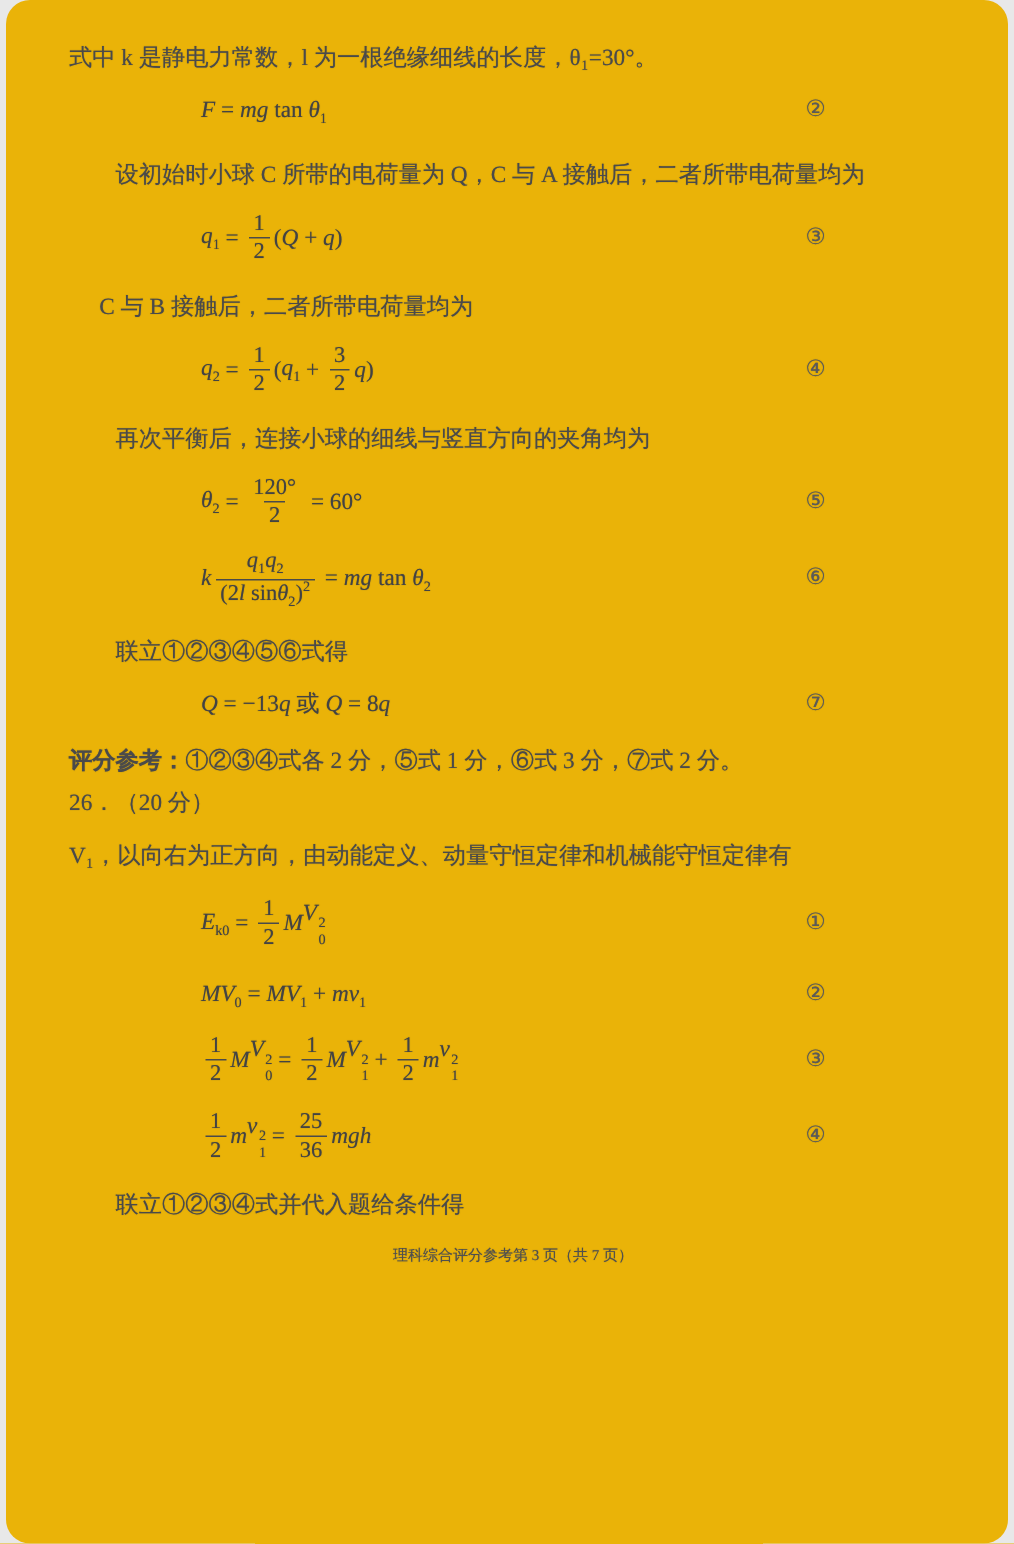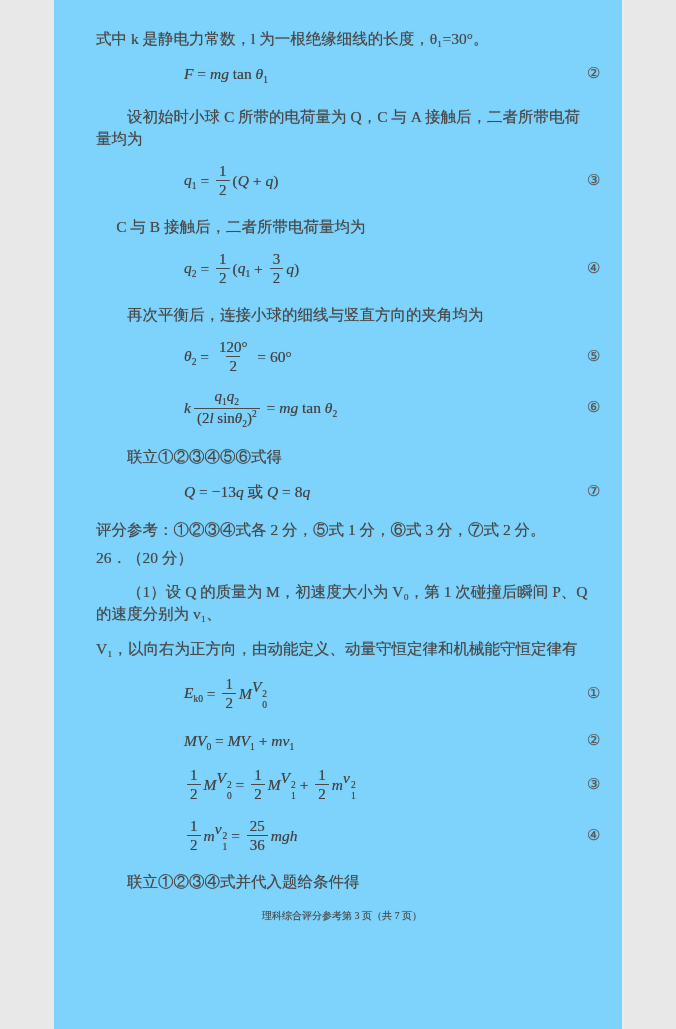--- a/index.html
+++ b/index.html
@@ -1,36 +1,37 @@
 <!DOCTYPE html>
 <html><head>
 <meta charset="utf-8">
 <style>
   html,body{margin:0;padding:0;}
   body{background:#e8e8e8;}
   .page{
     position:relative;
-    width:568px;height:1029px;
+    width:668px;height:1029px;
     margin:0 auto;
-    background:#7dd3fc;
+    background:#eab308;
     box-sizing:border-box;
     padding:28px 34px 0 42px;
     font-family:"Liberation Serif","DejaVu Serif",serif;
     font-size:15.5px;
     line-height:1.42;
     color:#4a4a4a;
     text-shadow:0 0 0.7px rgba(74,74,74,0.65);
     overflow:hidden;
+    border-radius:16px;
   }
   .para{margin:17px 0 0 0;}
   .para.first{margin-top:0;}
   .para.indent{text-indent:2em;}
   .para.indent-sm{text-indent:1.3em;}
   .para.tight{margin-top:12px;}
-  .bold-lead{font-weight:normal;}
+  .bold-lead{font-weight:bold;}
   
   .eqrow{
     position:relative;
     margin-top:12px;
     padding-left:88px;
     min-height:24px;
     display:flex;
     align-items:center;
   }
   .eqrow.roomy{margin-top:15px;}
@@ -168,21 +169,20 @@
         <span class="tr"> = 8</span>
         <span class="tv">q</span>
       </span>
     <span class="eqnum">⑦</span>
   </div>
 
   <p class="para" style="margin-top:15px"><span class="bold-lead">评分参考：</span><span>①②③④式各 2 分，⑤式 1 分，⑥式 3 分，⑦式 2 分。</span></p>
 
   <p class="para" style="margin-top:6px">26．（20 分）</p>
 
-  <p class="para tight indent">（1）设 Q 的质量为 M，初速度大小为 V₀，第 1 次碰撞后瞬间 P、Q 的速度分别为 v₁、</p>
 
   <p class="para" style="margin-top:13px">V₁，以向右为正方向，由动能定义、动量守恒定律和机械能守恒定律有</p>
 
   <div class="eqrow roomy">
     <span class="eq">
         <span class="tv">E<sub>k0</sub></span>
         <span class="tr"> = </span>
         <span class="frac">
           <span class="fn"><span class="tr">1</span></span>
           <span class="fd"><span class="tr">2</span></span>

